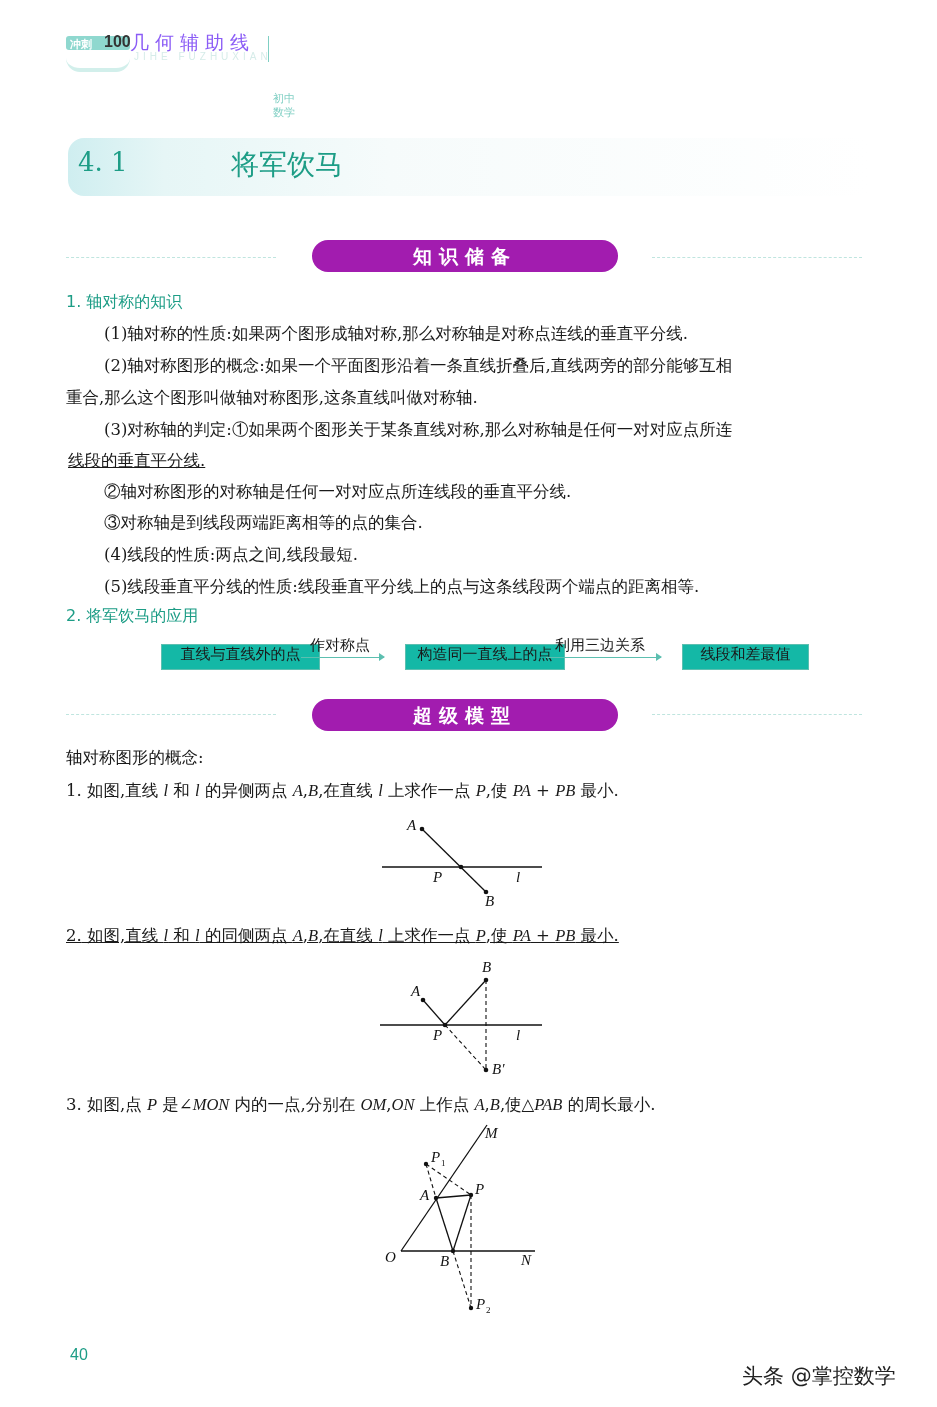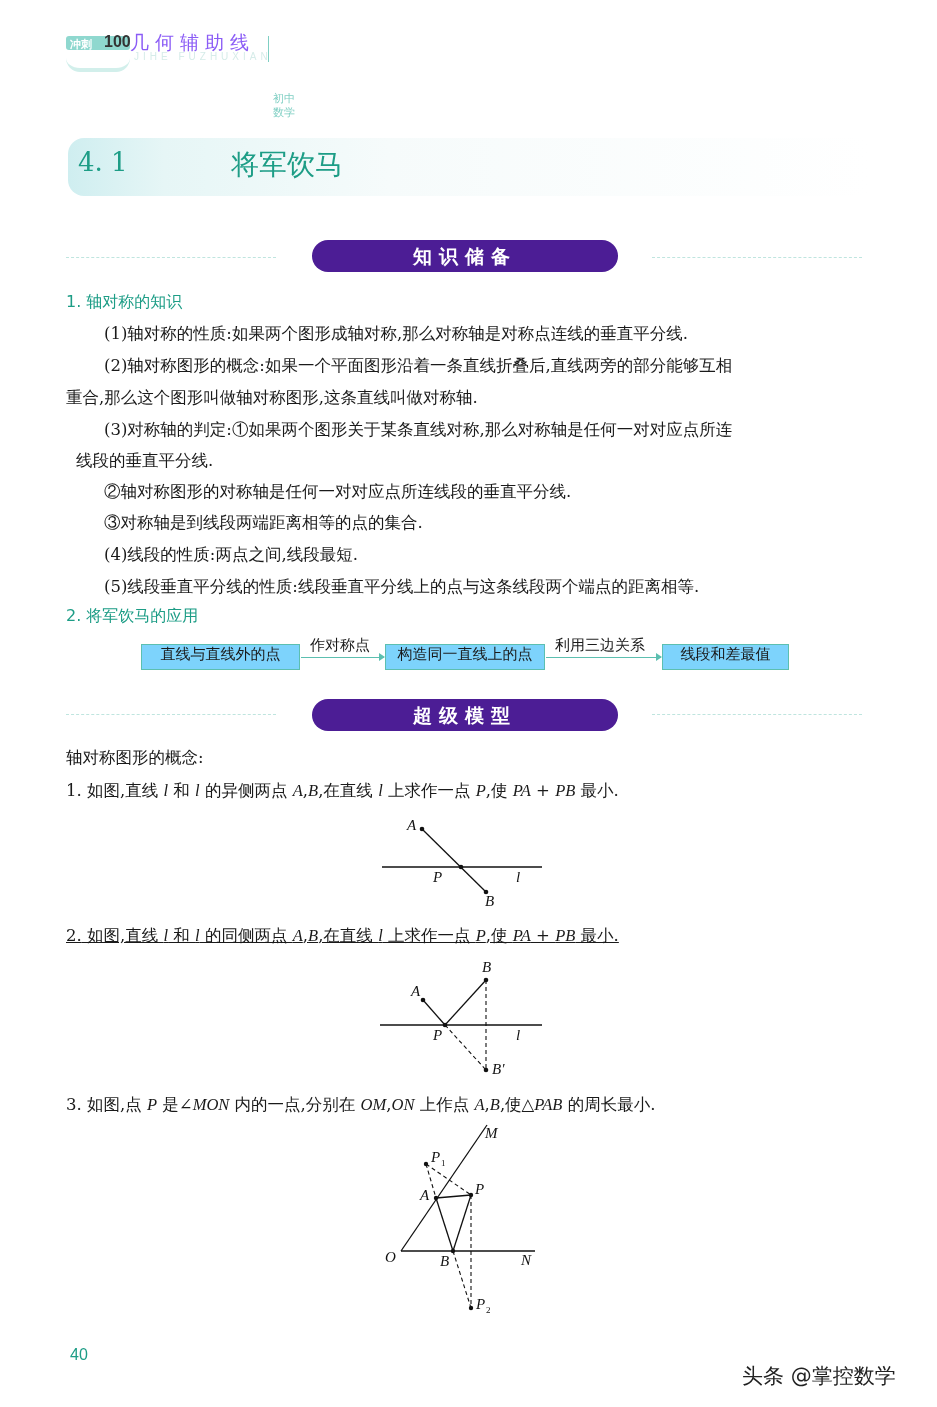--- a/index.html
+++ b/index.html
@@ -17,31 +17,31 @@
   .hdr-sep { left: 268px; top: 36px; width: 1px; height: 26px; background: #7fcfc3; }
   .hdr-side { left: 273px; top: 44px; font: 11px "DejaVu Sans", sans-serif; color: #7fcfc3; line-height: 14px; width: 30px; margin-top: 48px; }
 
   
   .sec-band { left: 68px; top: 138px; width: 800px; height: 58px;
               background: linear-gradient(90deg, #cfeef0 0%, #e6f6f6 12%, #f6fbfb 40%, #ffffff 100%); border-radius: 16px 0 0 16px; }
   .sec-num { left: 78px; top: 147px; font: 26px "DejaVu Serif", serif; color: #1d9d86; }
   .sec-title { left: 203px; top: 146px; font: 28px "DejaVu Sans", sans-serif; color: #1d9d86; margin-left: 28px; }
 
   
-  .pill { height: 32px; border-radius: 16px; background: #4c1d95;
+  .pill { height: 32px; border-radius: 16px; background: #a21caf;
           color: #fff; font: bold 19px "DejaVu Sans", sans-serif; text-align: center; line-height: 32px; letter-spacing: 7px; }
   .rule { height: 0; border-top: 1px dashed #bfe5df; }
 
   
   .sub { font: 16px "DejaVu Sans", sans-serif; color: #1d9d86; }
   .p { font: 16.5px "DejaVu Serif", serif; color: #1a1a1a; white-space: nowrap; }
   i.m { font-family: "Liberation Serif", serif; font-style: italic; }
 
   
-  .fbox { border: 1.5px solid #5cbfb0; height: 26px; line-height: 26px; text-align: center; font: 15px "DejaVu Serif", serif; background: #7dd3fc; box-sizing: border-box; }
+  .fbox { border: 1.5px solid #5cbfb0; height: 26px; line-height: 26px; text-align: center; font: 15px "DejaVu Serif", serif; background: #14b8a6; box-sizing: border-box; margin-left: 20px; }
   .farrow { height: 0; border-top: 1.5px solid #5cbfb0; }
   .farrow::after { content: ""; position: absolute; right: -1px; top: -5px; border-left: 6px solid #5cbfb0; border-top: 4px solid transparent; border-bottom: 4px solid transparent; }
   .flabel { font: 15px "DejaVu Serif", serif; }
 
   .page-num { left: 70px; top: 1346px; font: 16px "Liberation Sans", sans-serif; color: #1d9d86; }
   .watermark { left: 742px; top: 1362px; font: 21px "DejaVu Sans", sans-serif; color: #222; text-shadow: 0 0 2px #fff, 1px 1px 0 #fff; }
   svg text { font-family: "Liberation Serif", serif; font-style: italic; font-size: 15px; fill: #111; }
 </style>
 </head>
 <body>
@@ -63,21 +63,21 @@
 
 <div class="abs rule" style="left:66px; top:257px; width:210px;"></div>
 <div class="abs pill" style="left:312px; top:240px; width:306px;">知识储备</div>
 <div class="abs rule" style="left:652px; top:257px; width:210px;"></div>
 
 <div class="abs sub" style="left:66px; top:292px;">1. 轴对称的知识</div>
 <div class="abs p" style="left:104px; top:323px;">(1)轴对称的性质:如果两个图形成轴对称,那么对称轴是对称点连线的垂直平分线.</div>
 <div class="abs p" style="left:104px; top:355px;">(2)轴对称图形的概念:如果一个平面图形沿着一条直线折叠后,直线两旁的部分能够互相</div>
 <div class="abs p" style="left:66px; top:387px;">重合,那么这个图形叫做轴对称图形,这条直线叫做对称轴.</div>
 <div class="abs p" style="left:104px; top:419px;">(3)对称轴的判定:①如果两个图形关于某条直线对称,那么对称轴是任何一对对应点所连</div>
-<div class="abs p" style="left:76px; top:450px;">线段的垂直平分线.</div>
+<div class="abs p" style="left:68px; top:450px;text-decoration:underline;">线段的垂直平分线.</div>
 <div class="abs p" style="left:104px; top:481px;">②轴对称图形的对称轴是任何一对对应点所连线段的垂直平分线.</div>
 <div class="abs p" style="left:104px; top:512px;">③对称轴是到线段两端距离相等的点的集合.</div>
 <div class="abs p" style="left:104px; top:544px;">(4)线段的性质:两点之间,线段最短.</div>
 <div class="abs p" style="left:104px; top:576px;">(5)线段垂直平分线的性质:线段垂直平分线上的点与这条线段两个端点的距离相等.</div>
 
 <div class="abs sub" style="left:66px; top:606px;">2. 将军饮马的应用</div>
 
 <div class="abs fbox" style="left:141px; top:644px; width:159px;">直线与直线外的点</div>
 <div class="abs farrow" style="left:301px; top:657px; width:83px;"></div>
 <div class="abs flabel" style="left:310px; top:636px;">作对称点</div>

